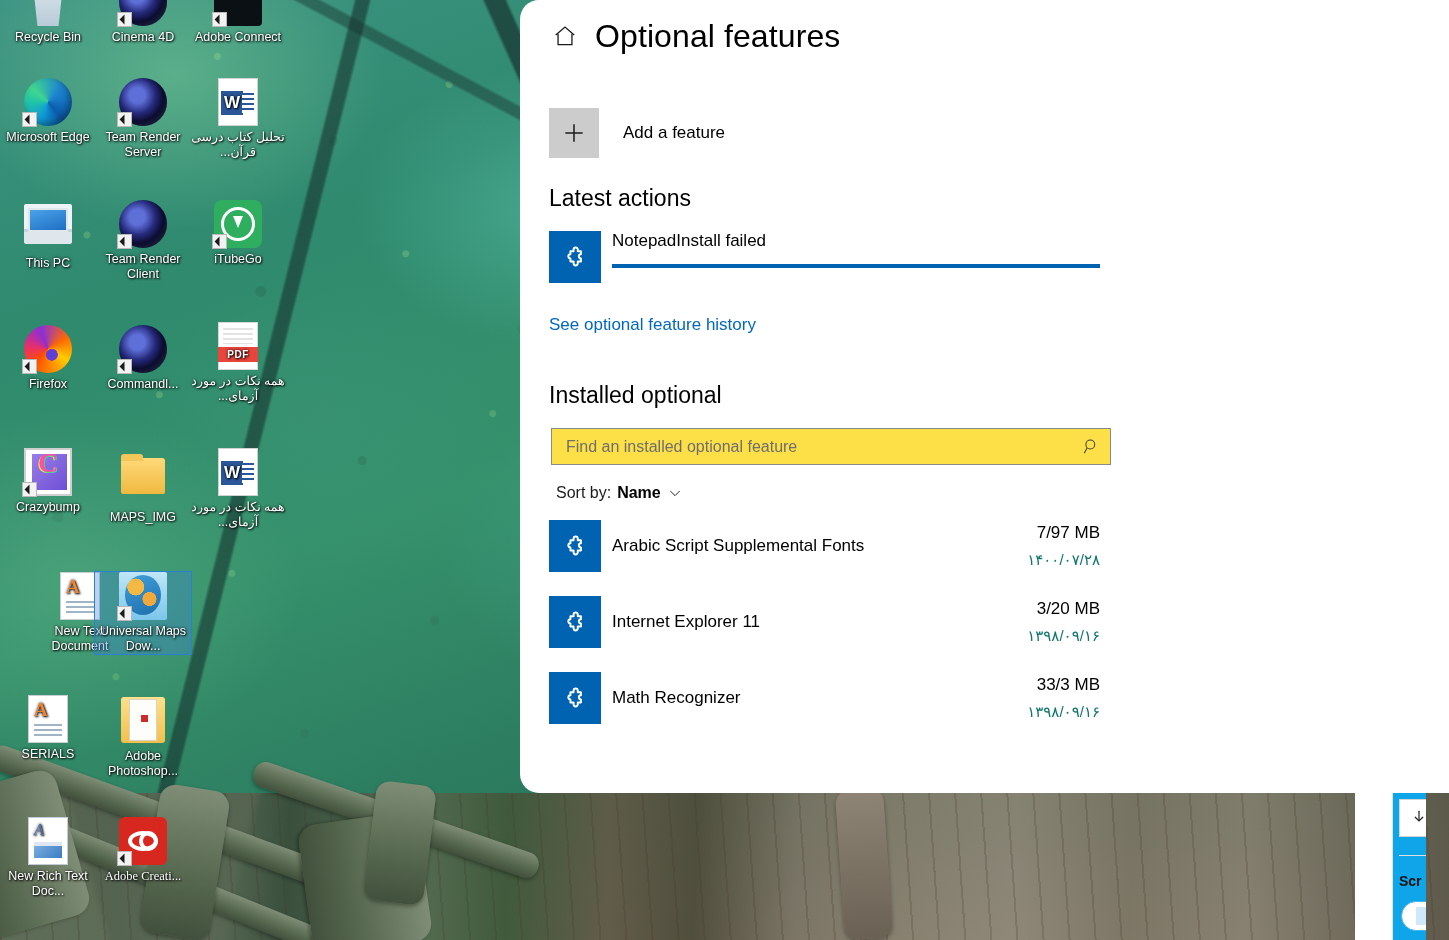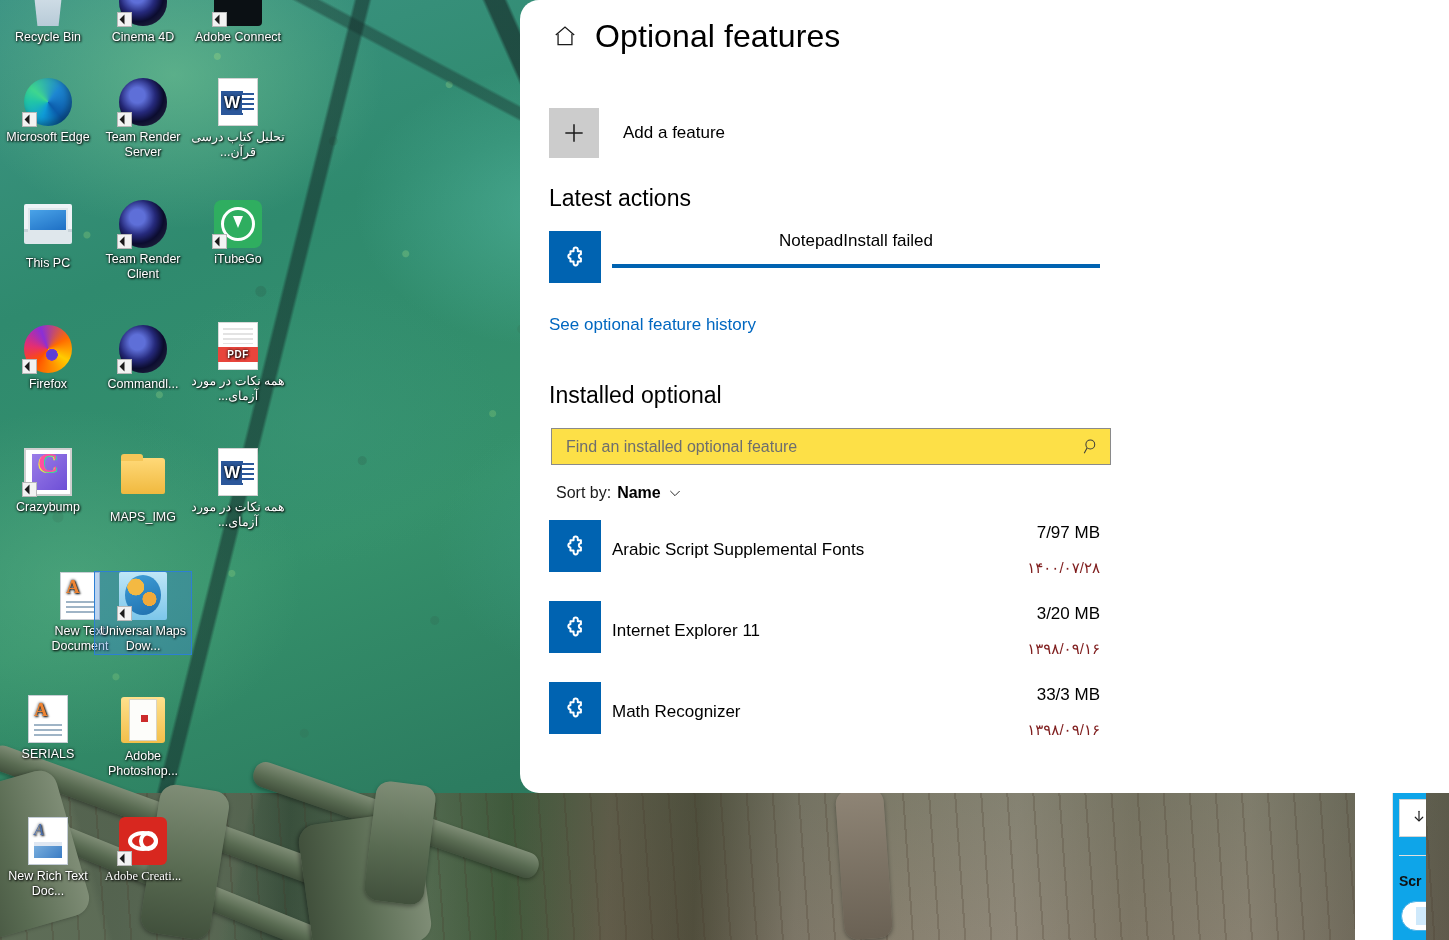--- a/index.html
+++ b/index.html
@@ -424,21 +424,21 @@
   }
   .action-body{
     flex:1 1 auto;
     margin-left:11px;
     display:flex;
     flex-direction:column;
     justify-content:flex-start;
   }
   .action-top{
     display:flex;
-    justify-content:center;
+    justify-content:flex-start;
     align-items:flex-start;
     height:33px;
   }
   .action-name{ font-size:17px; color:#000; }
   .action-status{ font-size:17px; color:#000; }
   .progress-track{
     height:4px;
     width:100%;
     background:#e6e6e6;
   }
@@ -530,23 +530,23 @@
     text-align:right;
     padding-top:3px;
   }
   .feature-size{
     font-size:17px;
     color:#000;
     display:block;
   }
   .feature-date{
     font-size:15px;
-    color:#7f1d1d;
+    color:#0f766e;
     display:block;
-    margin-top:16px;
+    margin-top:8px;
     direction:rtl;
   }
 
   
   #right-panel{
     position:absolute;
     left:1348px; top:793px;
     width:33px; height:147px;
     background:#0ea5e9;
     border-left:1px solid #e2e2e2;

